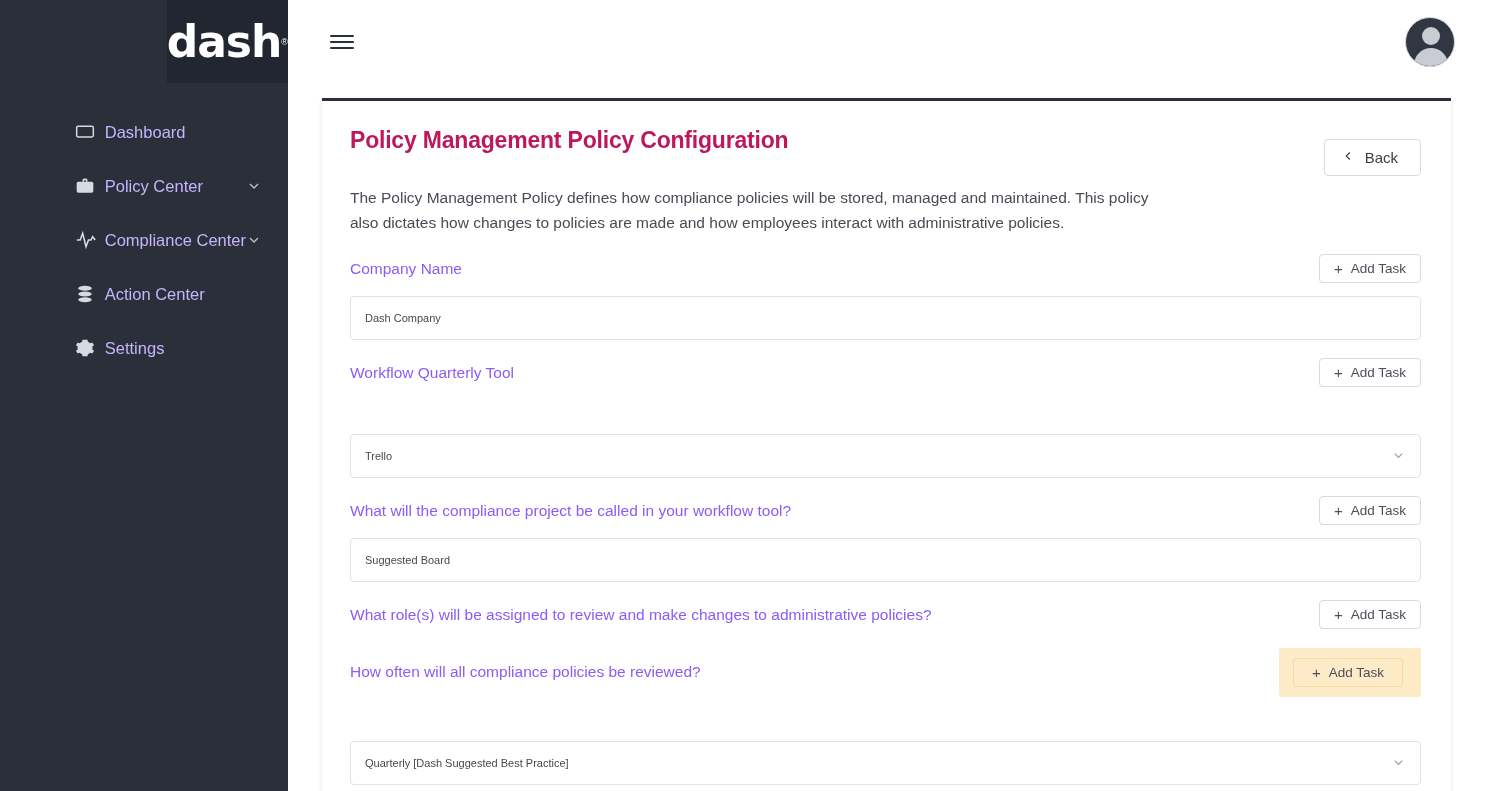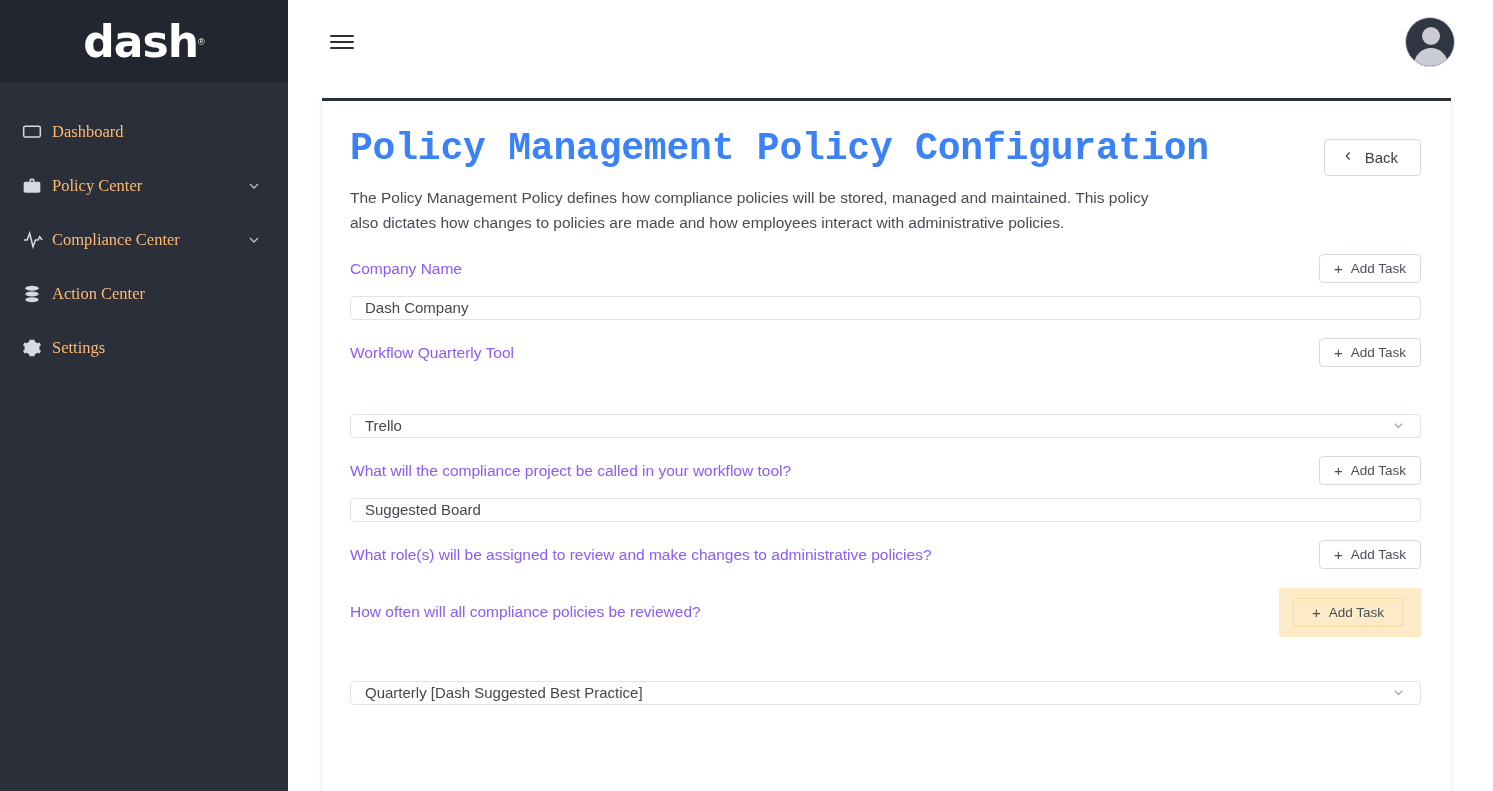--- a/index.html
+++ b/index.html
@@ -17,20 +17,21 @@
   }
 
   
   .sidebar {
     width: 288px;
     min-width: 288px;
     background: #2b2f3a;
     color: #ffffff;
     display: flex;
     flex-direction: column;
+    align-items: flex-end;
   }
   .sidebar-logo {
     height: 83px;
     background: #222630;
     display: flex;
     align-items: center;
     justify-content: center;
     position: relative;
   }
   .logo-text {
@@ -62,22 +63,21 @@
     width: 30px;
     min-width: 30px;
     display: flex;
     align-items: center;
     justify-content: flex-start;
     color: #d7dae0;
   }
   .nav-label {
     flex: 1;
     font-size: 16.5px;
-    color: #fdba74;
-    font-family: Liberation Serif, serif;
+    color: #c4b5fd;
   }
   .nav-chevron {
     color: #b9bec8;
     display: flex;
     align-items: center;
   }
 
   
   .main {
     flex: 1;
@@ -148,25 +148,24 @@
     padding: 26px 30px 0 28px;
     height: 100%;
     position: relative;
   }
   .card-head {
     display: flex;
     align-items: flex-start;
     justify-content: space-between;
   }
   .page-title {
-    font-size: 38px;
+    font-size: 23px;
     font-weight: bold;
-    color: #3b82f6;
+    color: #be185d;
     letter-spacing: -0.2px;
-    font-family: Liberation Mono, monospace;
   }
   .back-btn {
     display: flex;
     align-items: center;
     gap: 10px;
     border: 1px solid #d7dade;
     border-radius: 4px;
     background: #fff;
     padding: 9px 22px 9px 16px;
     font-size: 15px;
@@ -218,27 +217,27 @@
   }
   .highlight-wrap {
     background: #fdebc8;
     padding: 10px 14px;
     border-radius: 2px;
     display: flex;
     align-items: center;
   }
   .input {
     margin-top: 10px;
-    height: 24px;
+    height: 44px;
     border: 1px solid #dfe2e6;
     border-radius: 4px;
     display: flex;
     align-items: center;
     padding: 0 14px;
-    font-size: 15px;
+    font-size: 11px;
     color: #44494f;
     background: #fff;
     cursor: text;
     justify-content: space-between;
   }
   .input.select { cursor: pointer; margin-top: 44px; }
   .chev {
     color: #9aa0a8;
     display: flex;
     align-items: center;

